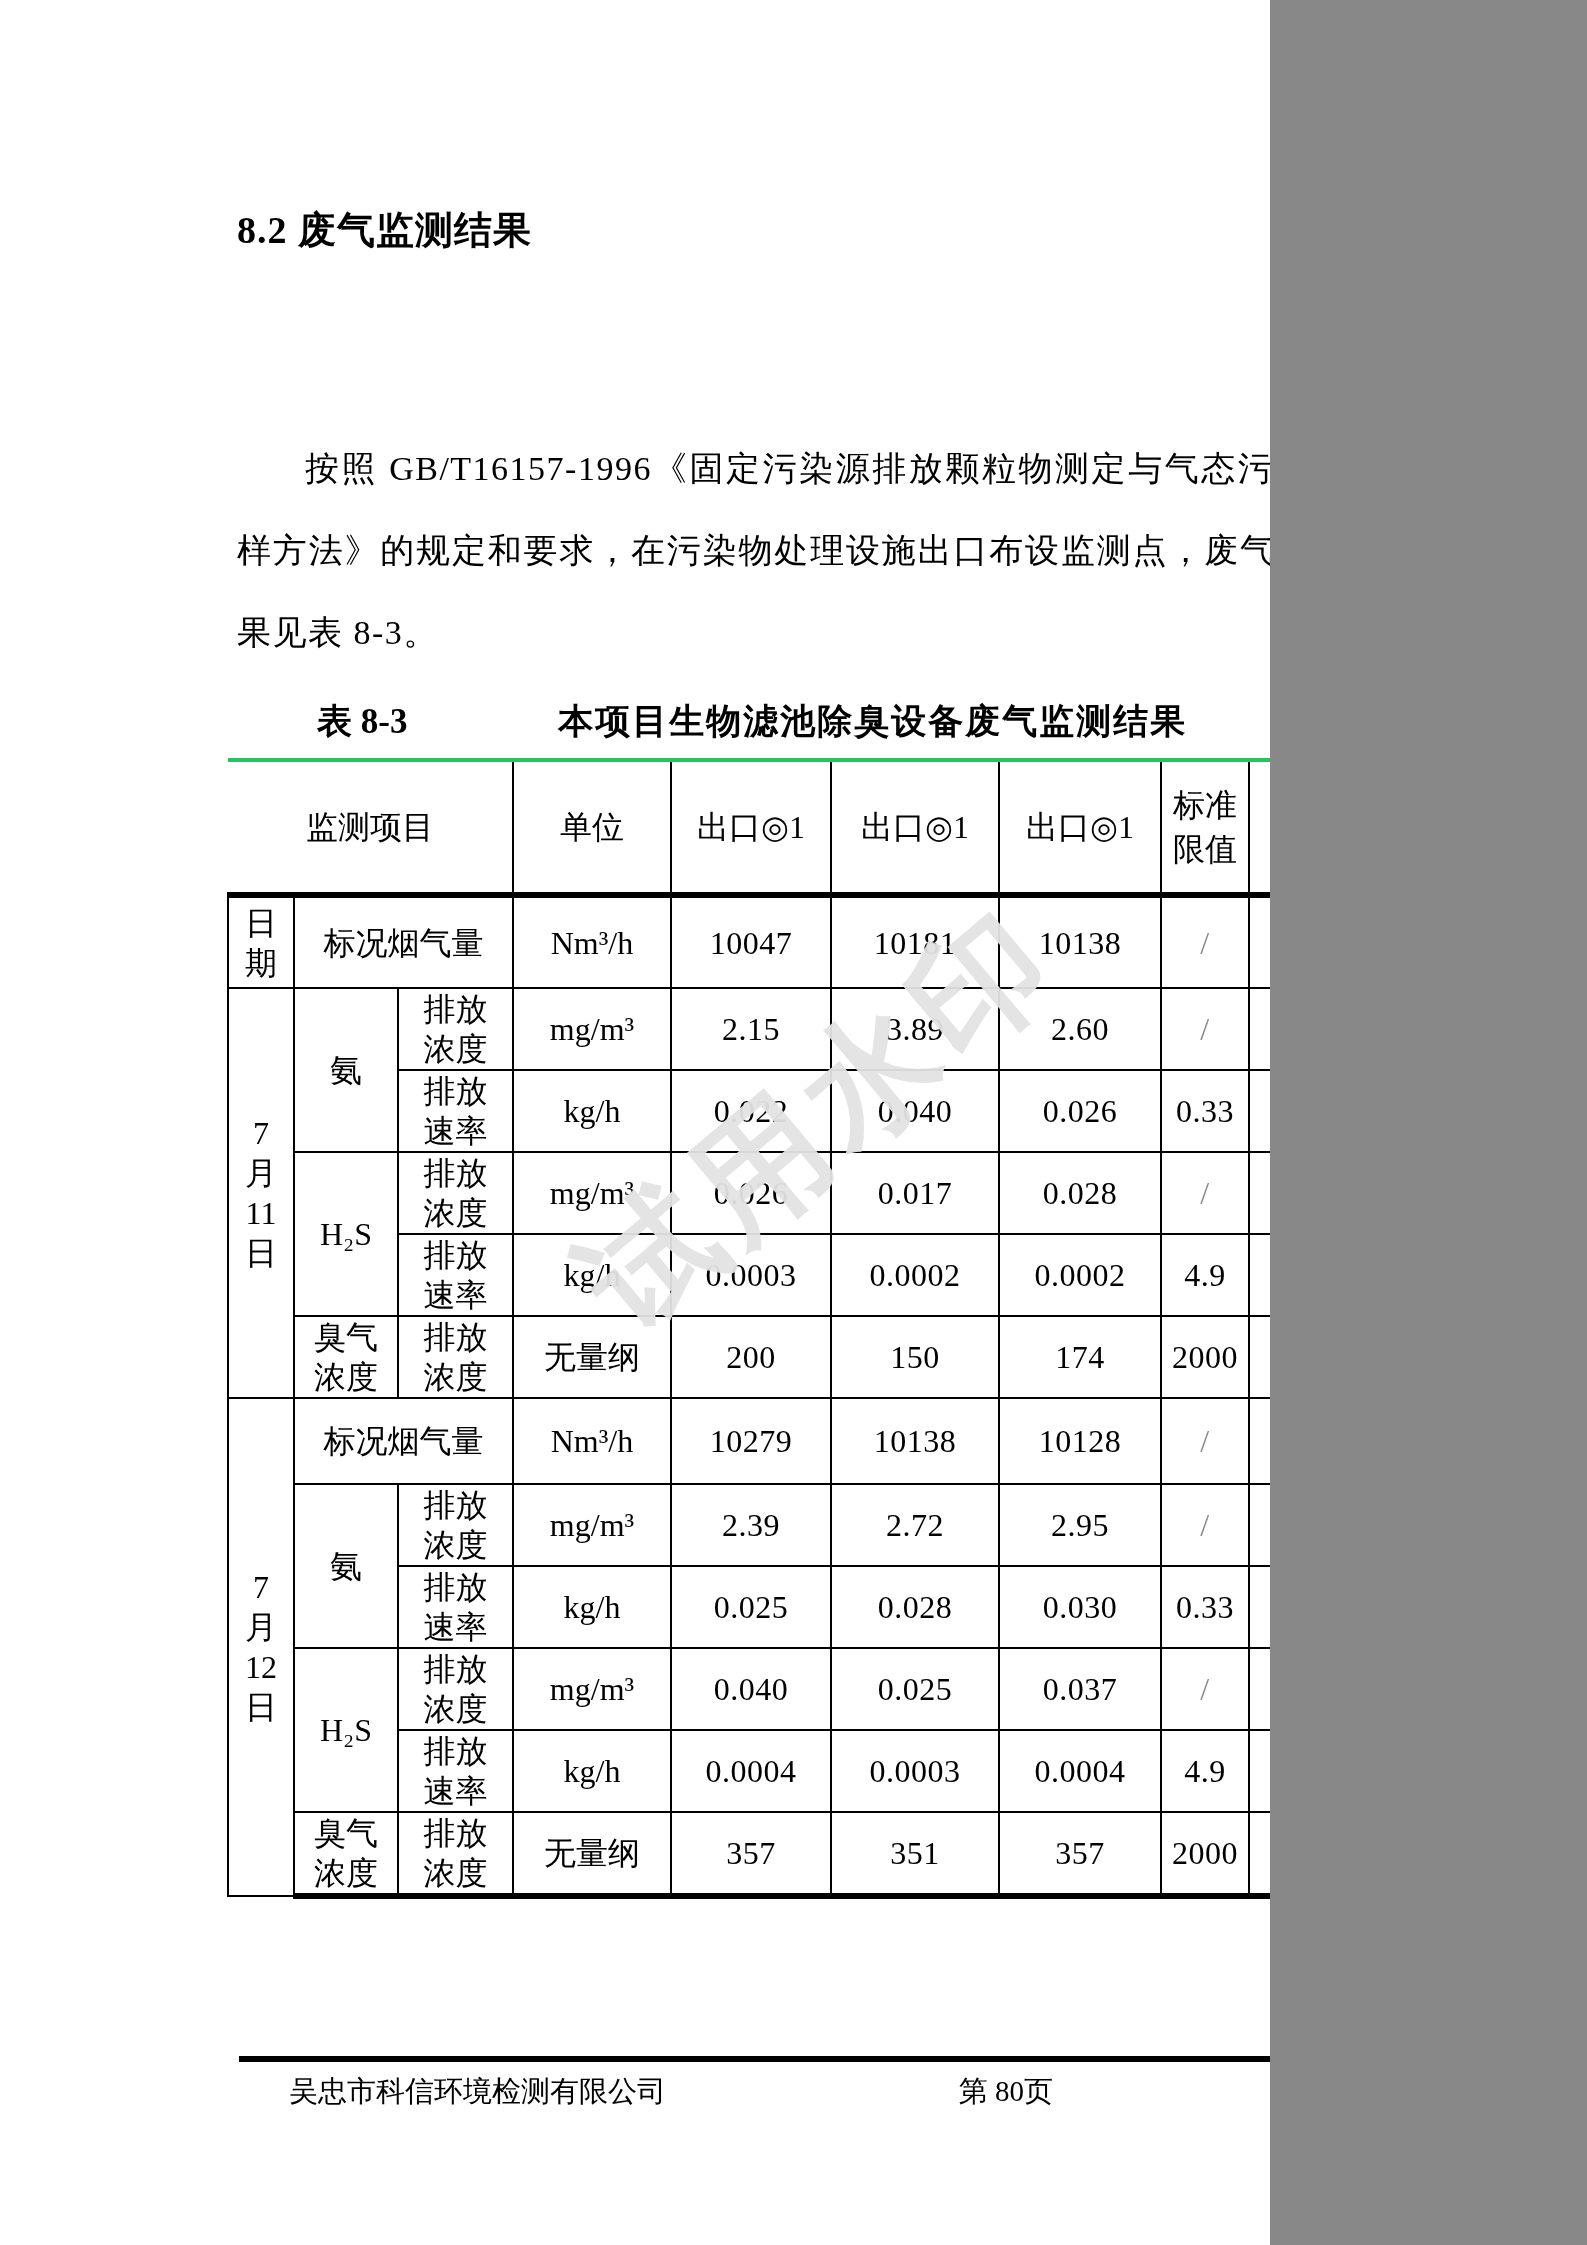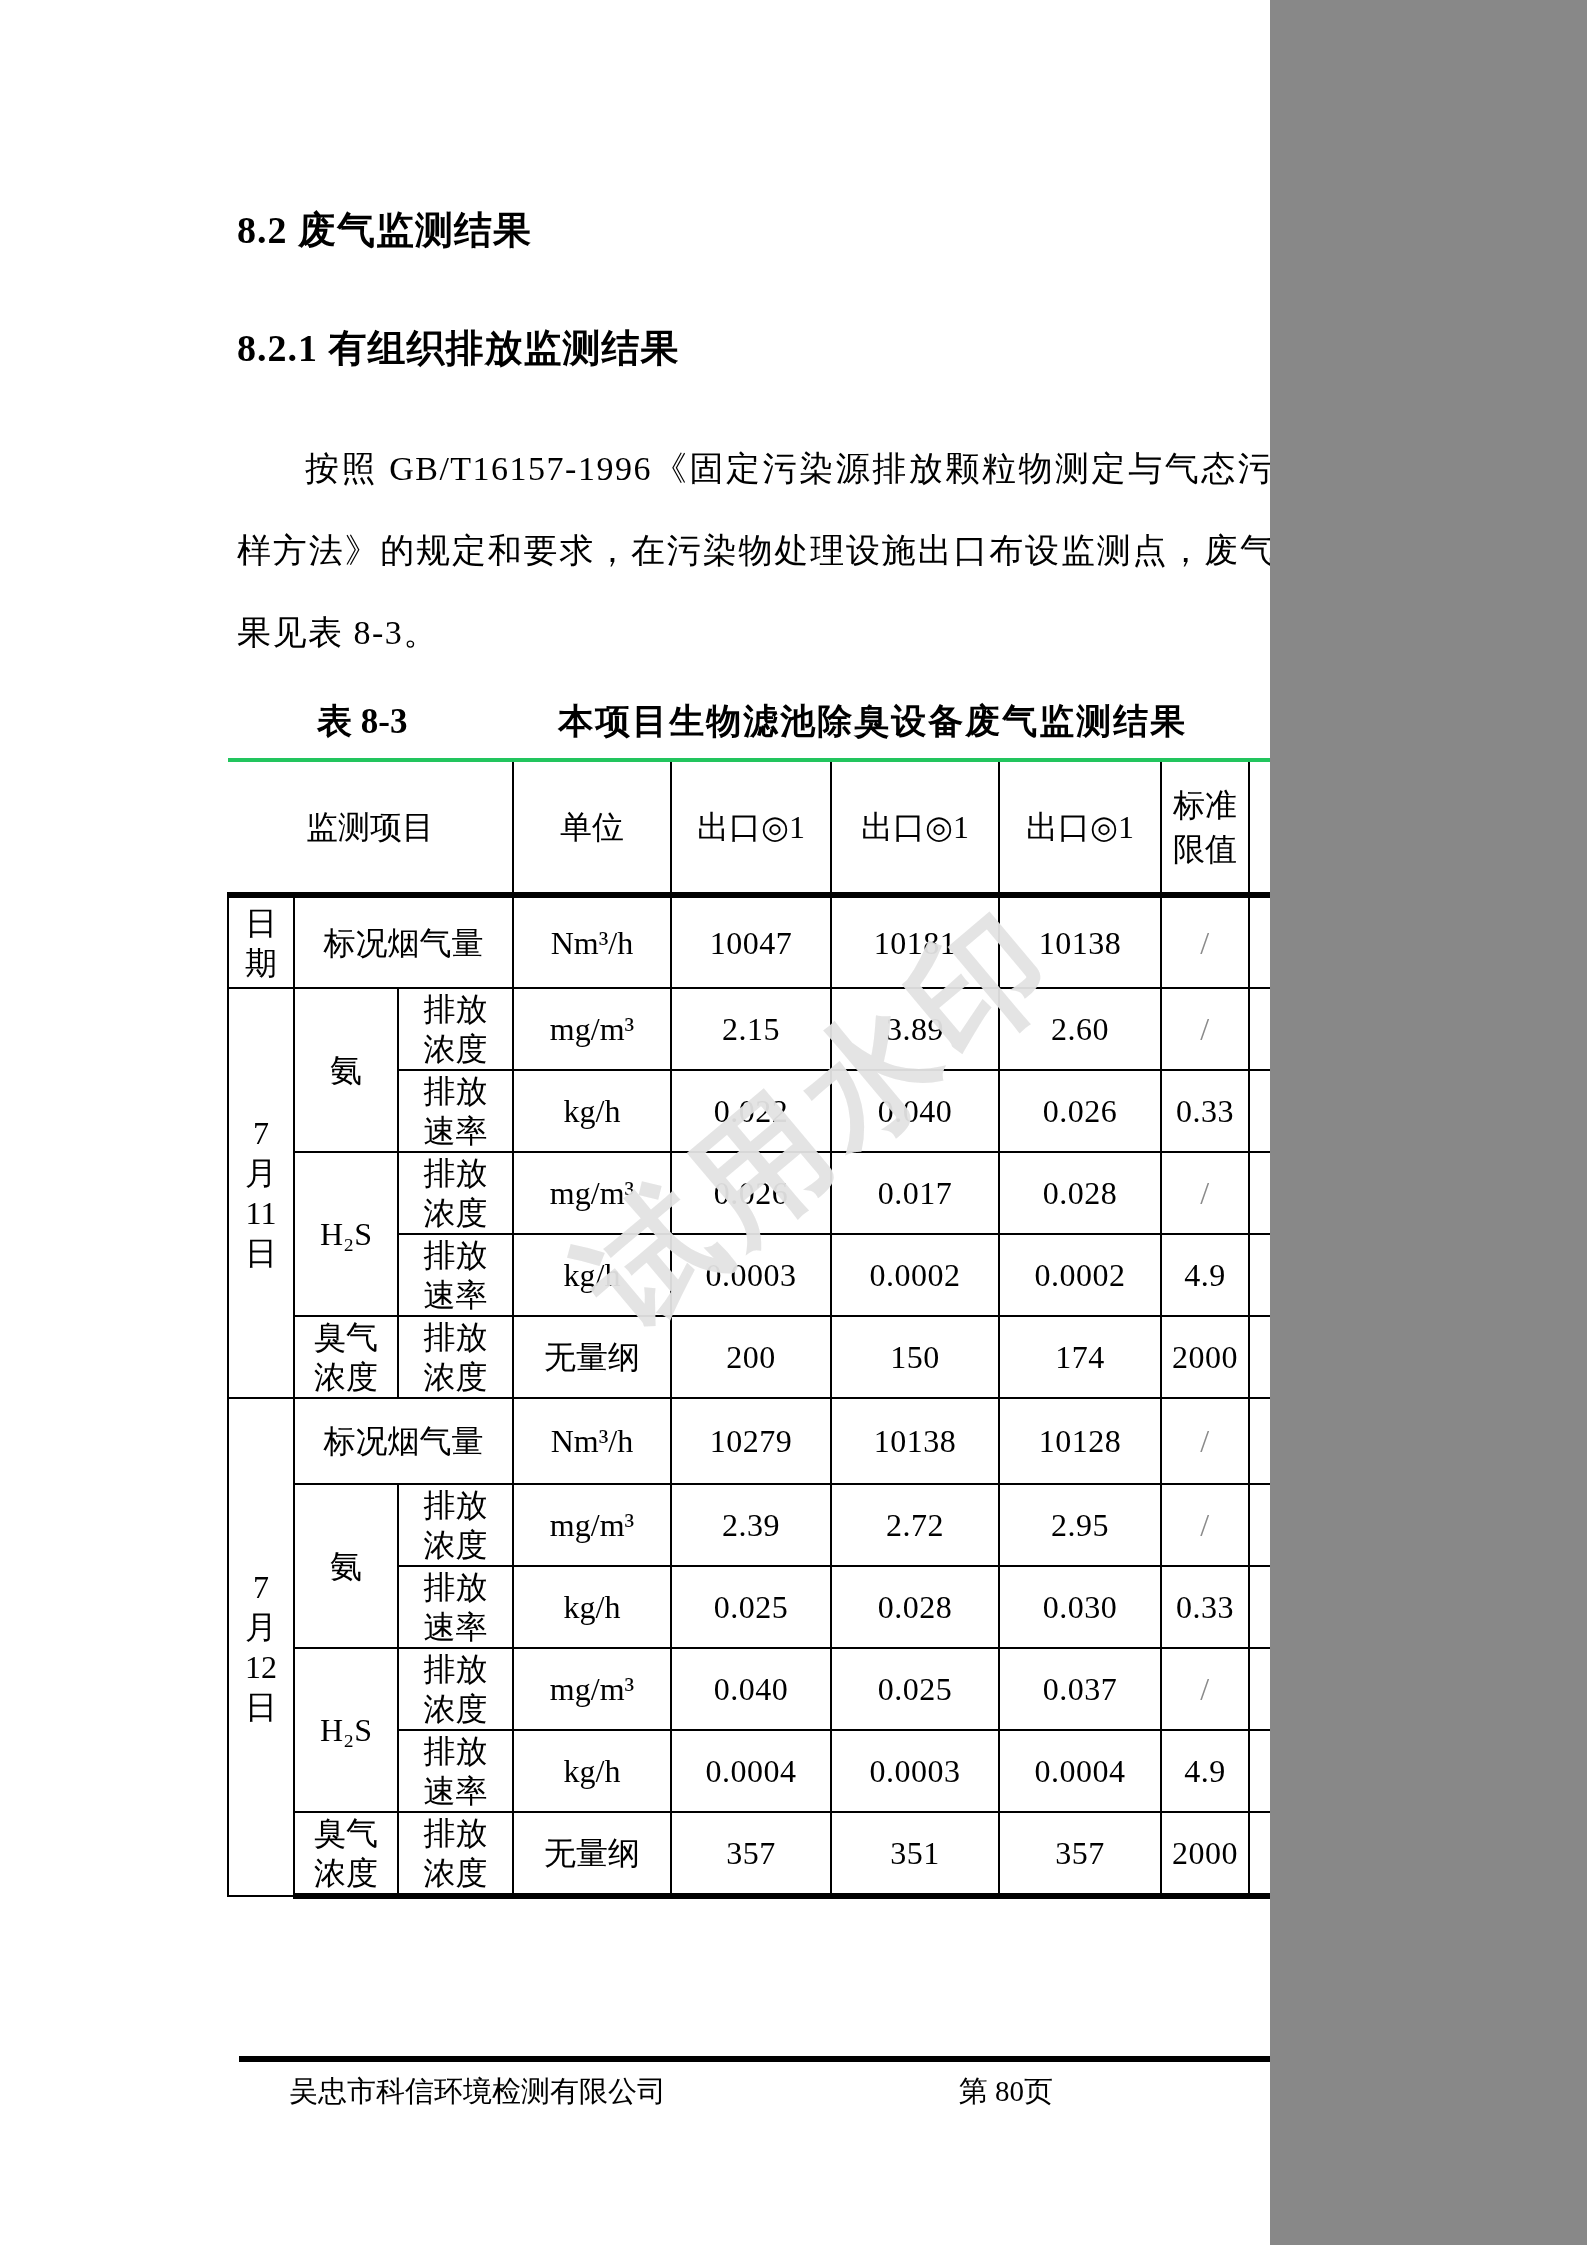--- a/index.html
+++ b/index.html
@@ -53,21 +53,20 @@
   .footer-rule{position:absolute; left:239px; top:2056px; width:1125px; height:6px; background:#000;}
   .footer-company{position:absolute; left:289px; top:2072px; font-size:29px;}
   .footer-page{position:absolute; top:2072px; right:217px; font-size:29px;}
 </style>
 </head>
 <body>
 
 <div class="page">
 
   <div class="h1">8.2 废气监测结果</div>
-  <div class="h2">8.2.1 有组织排放监测结果</div>
 
   <div class="para para1">按照 GB/T16157-1996《固定污染源排放颗粒物测定与气态污染物采样方法》的规定和要求，在污染物处理设施出口布设监测点，废气监测结果见表 8-3。</div>
 
   <div class="caption">
     <span class="cap-label">表 8-3</span>
     <span class="cap-title">本项目生物滤池除臭设备废气监测结果</span>
   </div>
 
   <table class="monitor">
     <colgroup>

